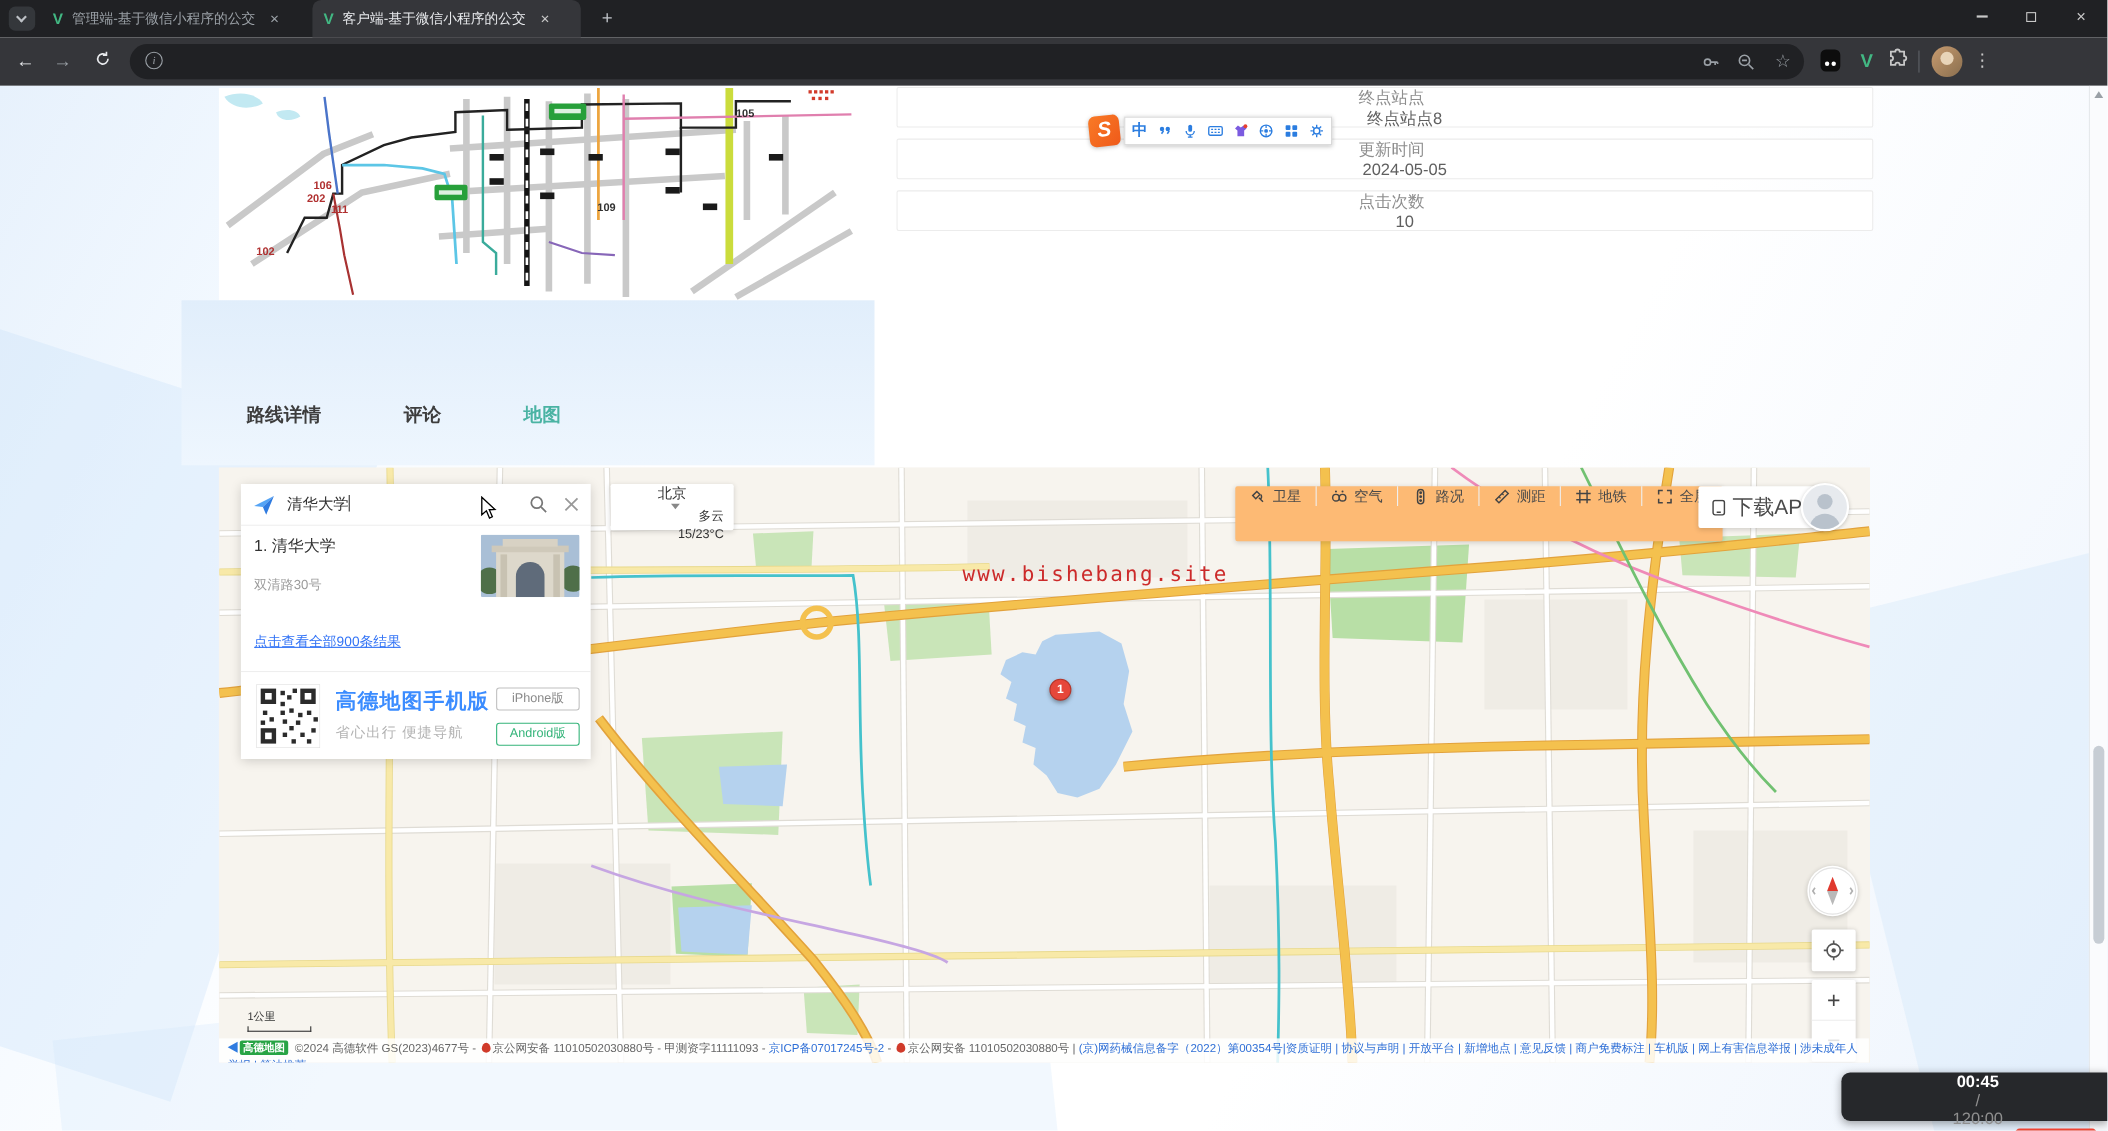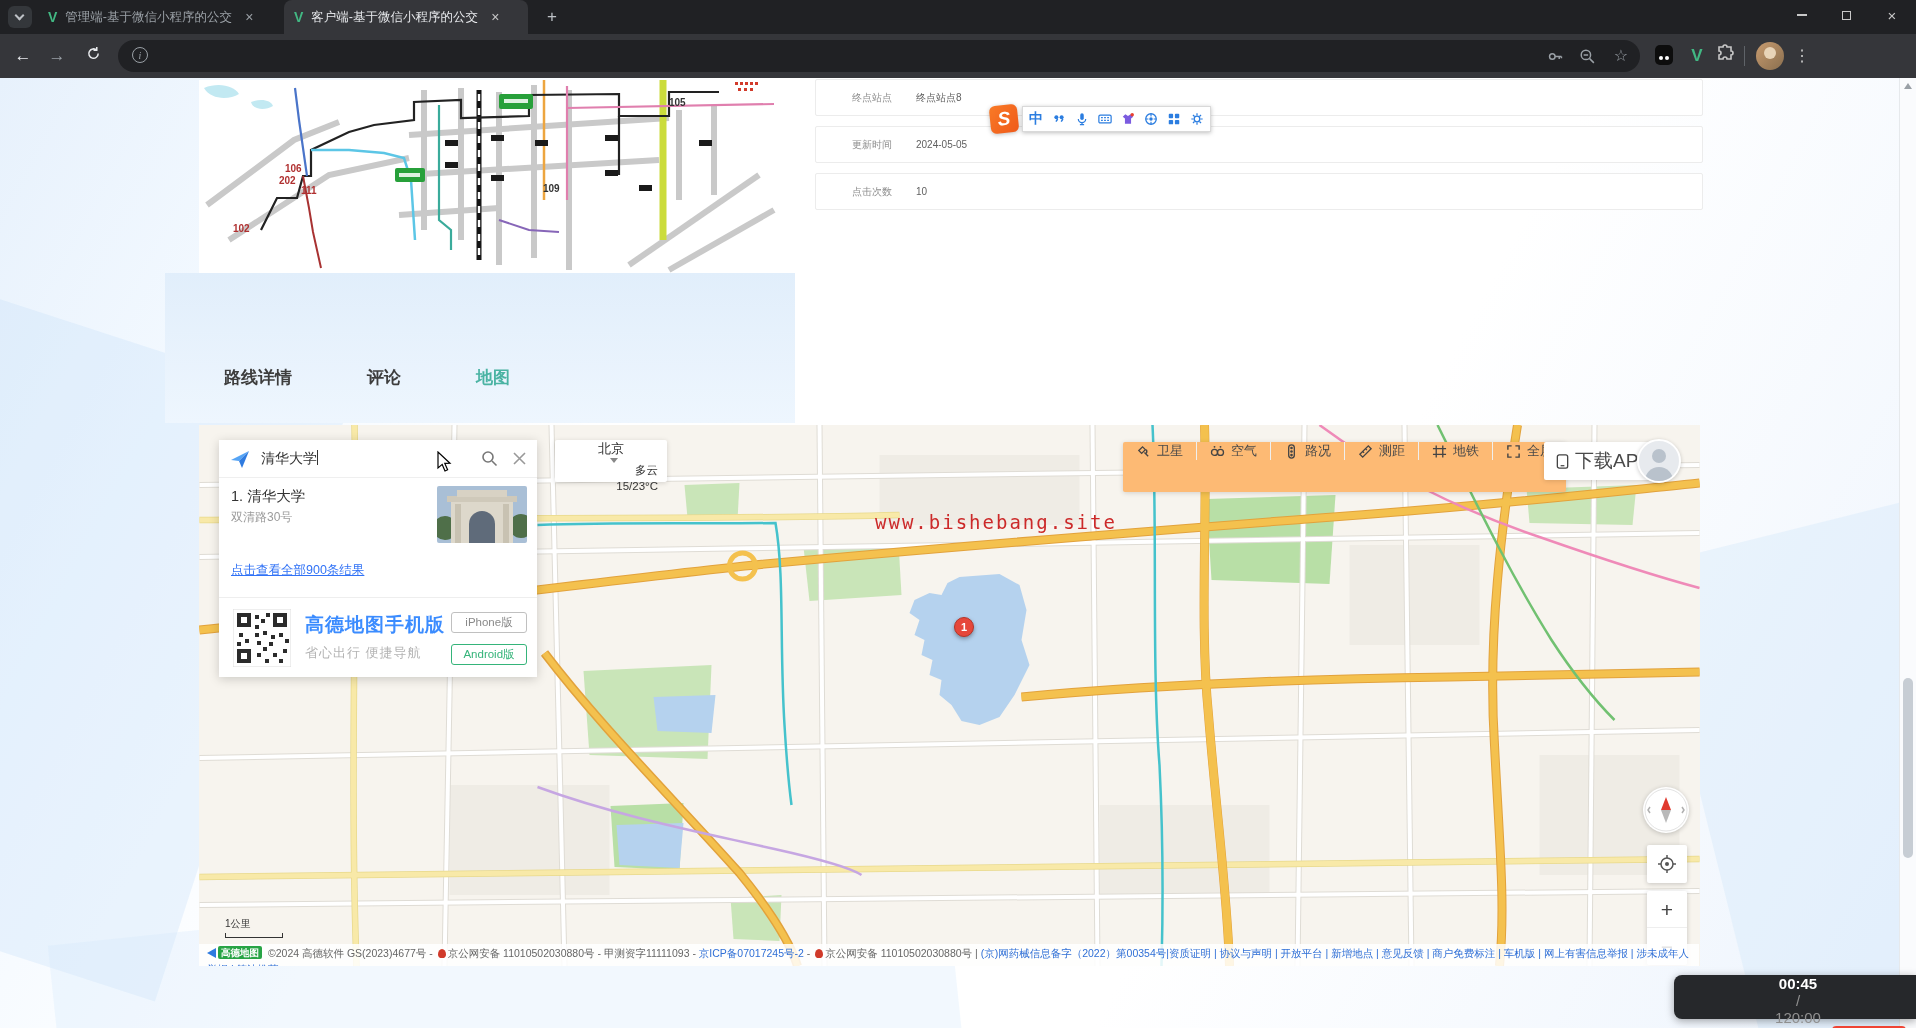--- a/index.html
+++ b/index.html
@@ -44,21 +44,21 @@
     background:linear-gradient(118deg,#e7f1fc 0%,#f3f9ff 14%,#ffffff 32%,#ffffff 66%,#edf4fd 100%); }
   .decor { position:absolute; background:rgba(195,222,248,0.30); }
   .d1 { left:-120px; top:260px; width:380px; height:620px; transform:rotate(18deg); }
   .d2 { left:1700px; top:430px; width:420px; height:520px; transform:rotate(-14deg); background:rgba(205,228,250,0.35); }
   .d3 { left:60px; top:820px; width:900px; height:280px; transform:rotate(-6deg); background:rgba(208,230,250,0.28); }
 
   .route-card { position:absolute; left:199px; top:2px; width:580px; height:193px; background:#fff; overflow:hidden; }
   .blue-block { position:absolute; left:165px; top:195px; width:630px; height:150px; background:linear-gradient(180deg,#e1eefb,#eef6fe); }
 
   .rows { position:absolute; left:815px; top:1px; width:888px; }
-  .row { height:37px; margin-bottom:10px; background:#fff; border:1px solid #ececec; border-radius:2px; display:flex; align-items:center; padding-left:36px; font-size:10px; }
+  .row { height:37px; margin-bottom:10px; background:#fff; border:1px solid #ececec; border-radius:2px; display:flex; align-items:center; padding-left:36px; font-size:15px;flex-direction:column; }
   .row .lb { color:#8e8e8e; margin-right:24px; }
   .row .vl { color:#5f5f5f; }
 
   .ime { position:absolute; left:990px; top:26px; height:30px; display:flex; align-items:center; filter:drop-shadow(0 1px 2px rgba(0,0,0,.25)); }
   .ime-logo { width:28px; height:28px; background:linear-gradient(135deg,#f97a26,#ef5a1a); border-radius:6px; color:#fff; font-weight:bold; font-style:italic; font-size:19px; text-align:center; line-height:28px; transform:rotate(-6deg); }
   .ime-bar { height:26px; background:#fff; border:1px solid #d9d9d9; display:flex; align-items:center; padding:0 6px; margin-left:4px; gap:9px; }
   .ime-bar .zh { color:#2b7de0; font-size:14px; font-weight:bold; }
   .ime-bar svg { width:14px; height:14px; display:block; }
 
   .ctabs { position:absolute; left:224px; top:288px; display:flex; gap:75px; font-size:17px; font-weight:bold; color:#3d3d3d; }
@@ -70,21 +70,21 @@
   .watermark { position:absolute; left:676px; top:86px; font-family:"DejaVu Sans Mono",monospace; font-size:19px; letter-spacing:2px; color:#cc2a2a; }
   .marker { position:absolute; left:755px; top:192px; width:20px; height:20px; border-radius:50%; background:#e6473a; border:1px solid #b5352a; color:#fff; font-size:11px; font-weight:bold; text-align:center; line-height:18px; box-shadow:0 2px 4px rgba(0,0,0,.35); }
 
   .spanel { position:absolute; left:20px; top:15px; width:318px; background:#fff; box-shadow:0 2px 10px rgba(0,0,0,.18); }
   .sbar { height:38px; display:flex; align-items:center; padding:0 10px; border-bottom:1px solid #efefef; }
   .sbar .q { font-size:14px; color:#333; margin-left:10px; flex:1; }
   .caret { display:inline-block; width:1px; height:15px; background:#333; vertical-align:-2px; }
   .sbar .mag, .sbar .xx { margin-left:14px; }
   .sresult { position:relative; padding:9px 12px 4px 12px; }
   .sresult .nm { font-size:14.5px; color:#333; }
-  .sresult .ad { font-size:12px; color:#9b9b9b; margin-top:3px; }
+  .sresult .ad { font-size:12px; color:#9b9b9b; margin-top:17px; }
   .sresult .photo { position:absolute; right:10px; top:8px; width:90px; height:57px; overflow:hidden; border-radius:2px; }
   .smore { padding:34px 0 14px 0; }
   .smore span { color:#3072f6; font-size:12.5px; text-decoration:underline; }
   .sad { border-top:1px solid #eee; padding:10px 12px; position:relative; height:80px; }
   .sad .qr { position:absolute; left:14px; top:11px; }
   .sad .t1 { position:absolute; left:86px; top:14px; color:#3b8cff; font-size:19px; font-weight:bold; letter-spacing:1px; }
   .sad .t2 { position:absolute; left:86px; top:46px; color:#b3b3b3; font-size:13px; letter-spacing:1px; }
   .sad .bt { position:absolute; right:10px; width:76px; height:21px; border:1px solid #c0c0c0; border-radius:3px; color:#8a8a8a; font-size:11.5px; text-align:center; line-height:19px; background:#fff; }
   .sad .bt.droid { top:46px; border-color:#35b47a; color:#35b47a; }
   .sad .bt.iph { top:14px; }

